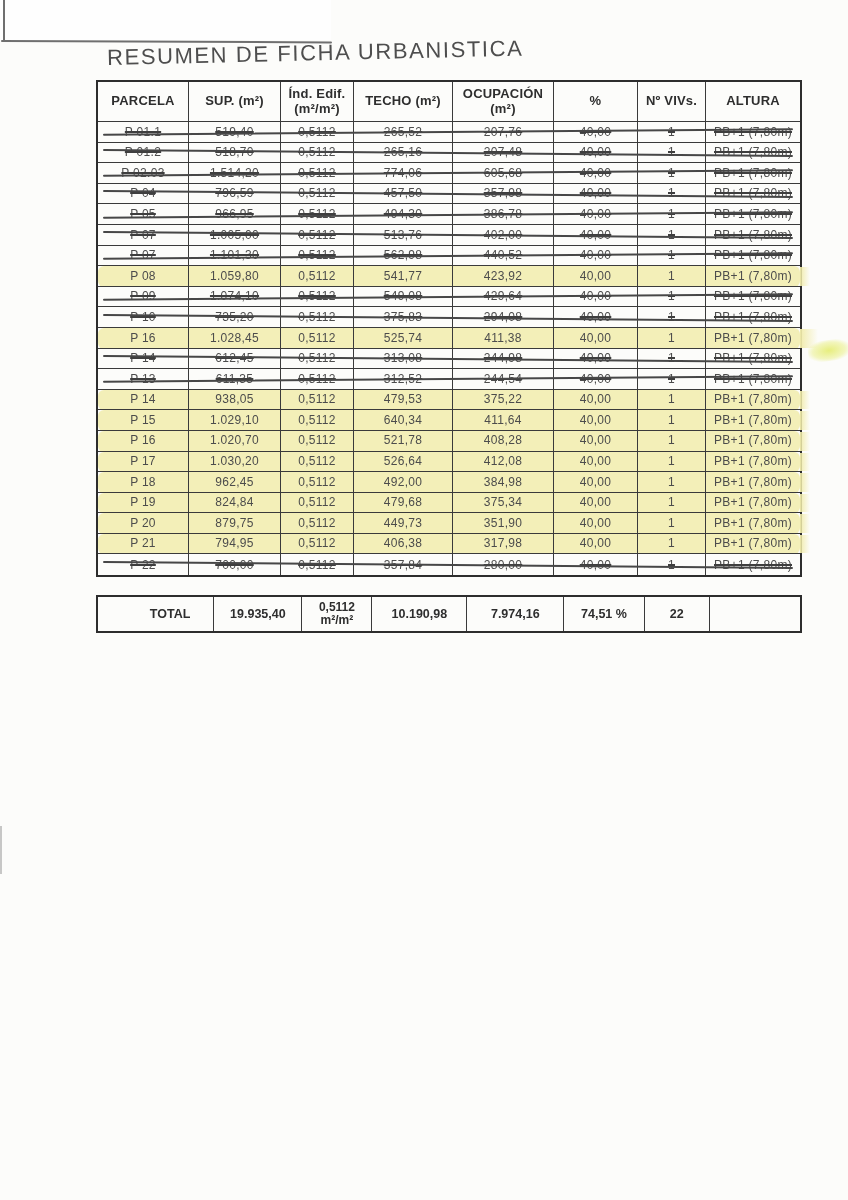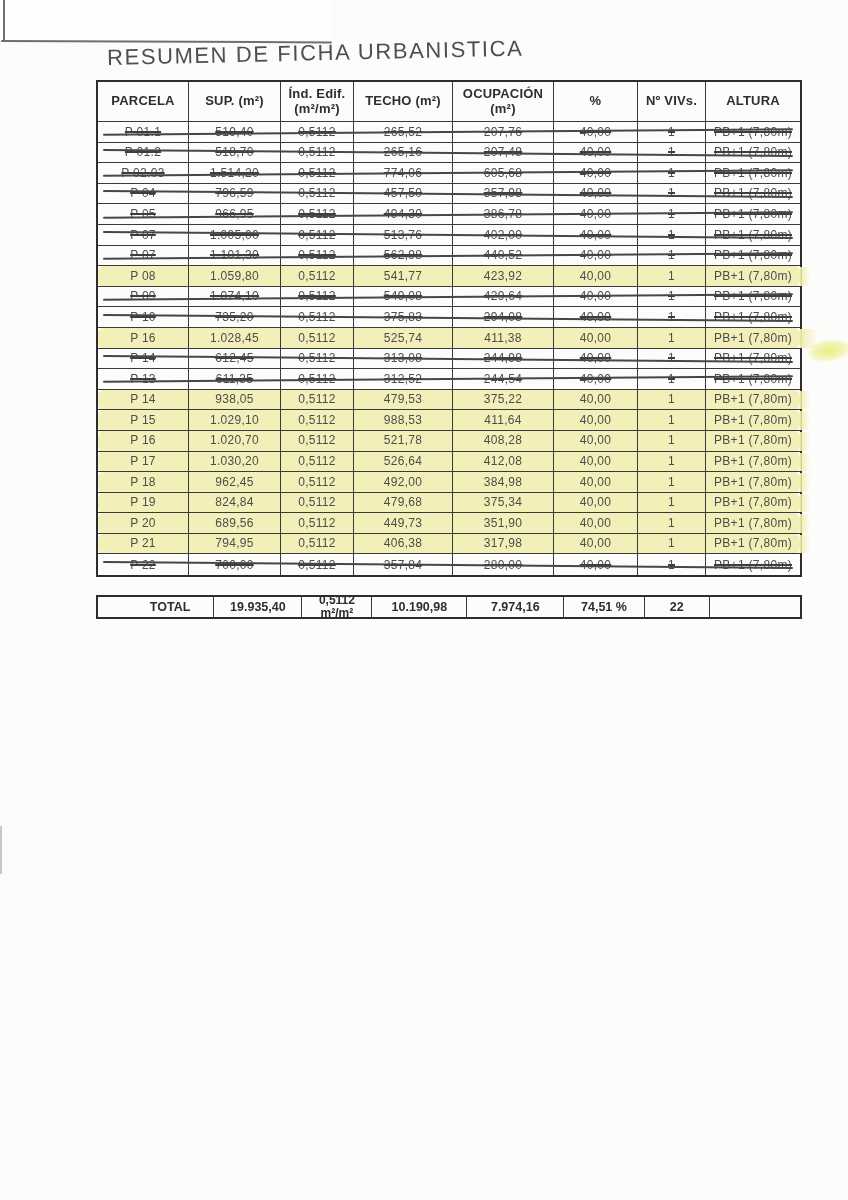--- a/index.html
+++ b/index.html
@@ -71,21 +71,21 @@
   .row.struck:nth-child(even)::after { transform:rotate(0.5deg); }
 
   
   .blob {
     position:absolute; left:808px; top:340px; width:42px; height:21px;
     background:radial-gradient(ellipse at center,#e7ee7f 0%,rgba(236,241,150,.6) 55%,rgba(252,252,250,0) 78%);
     transform:rotate(-8deg);
   }
 
   
-  .tbl.total .trow { height:20px;margin-left:29px; }
+  .tbl.total .trow { height:34px;margin-left:29px; }
   .tbl.total .cell { font-weight:bold; font-size:12.5px; color:#2e2e2e; border-bottom:none; }
   .tbl.total .cell .sub { font-size:12px; }
 </style>
 </head>
 <body>
 
 <div id="page">
 
   <div class="scan-corner"></div>
   <div class="scan-edge-v"></div>
@@ -492,21 +492,21 @@
     <div class="cell c0">
             <span>P 15</span>
           </div>
     <div class="cell c1">
             <span>1.029,10</span>
           </div>
     <div class="cell c2">
             <span>0,5112</span>
           </div>
     <div class="cell c3">
-            <span>988,53</span>
+            <span>640,34</span>
           </div>
     <div class="cell c4">
             <span>411,64</span>
           </div>
     <div class="cell c5">
             <span>40,00</span>
           </div>
     <div class="cell c6">
             <span>1</span>
           </div>
@@ -616,21 +616,21 @@
           </div>
     <div class="cell c7">
             <span>PB+1 (7,80m)</span>
           </div>
   </div>
         <div class="trow row hl">
     <div class="cell c0">
             <span>P 20</span>
           </div>
     <div class="cell c1">
-            <span>689,56</span>
+            <span>879,75</span>
           </div>
     <div class="cell c2">
             <span>0,5112</span>
           </div>
     <div class="cell c3">
             <span>449,73</span>
           </div>
     <div class="cell c4">
             <span>351,90</span>
           </div>

